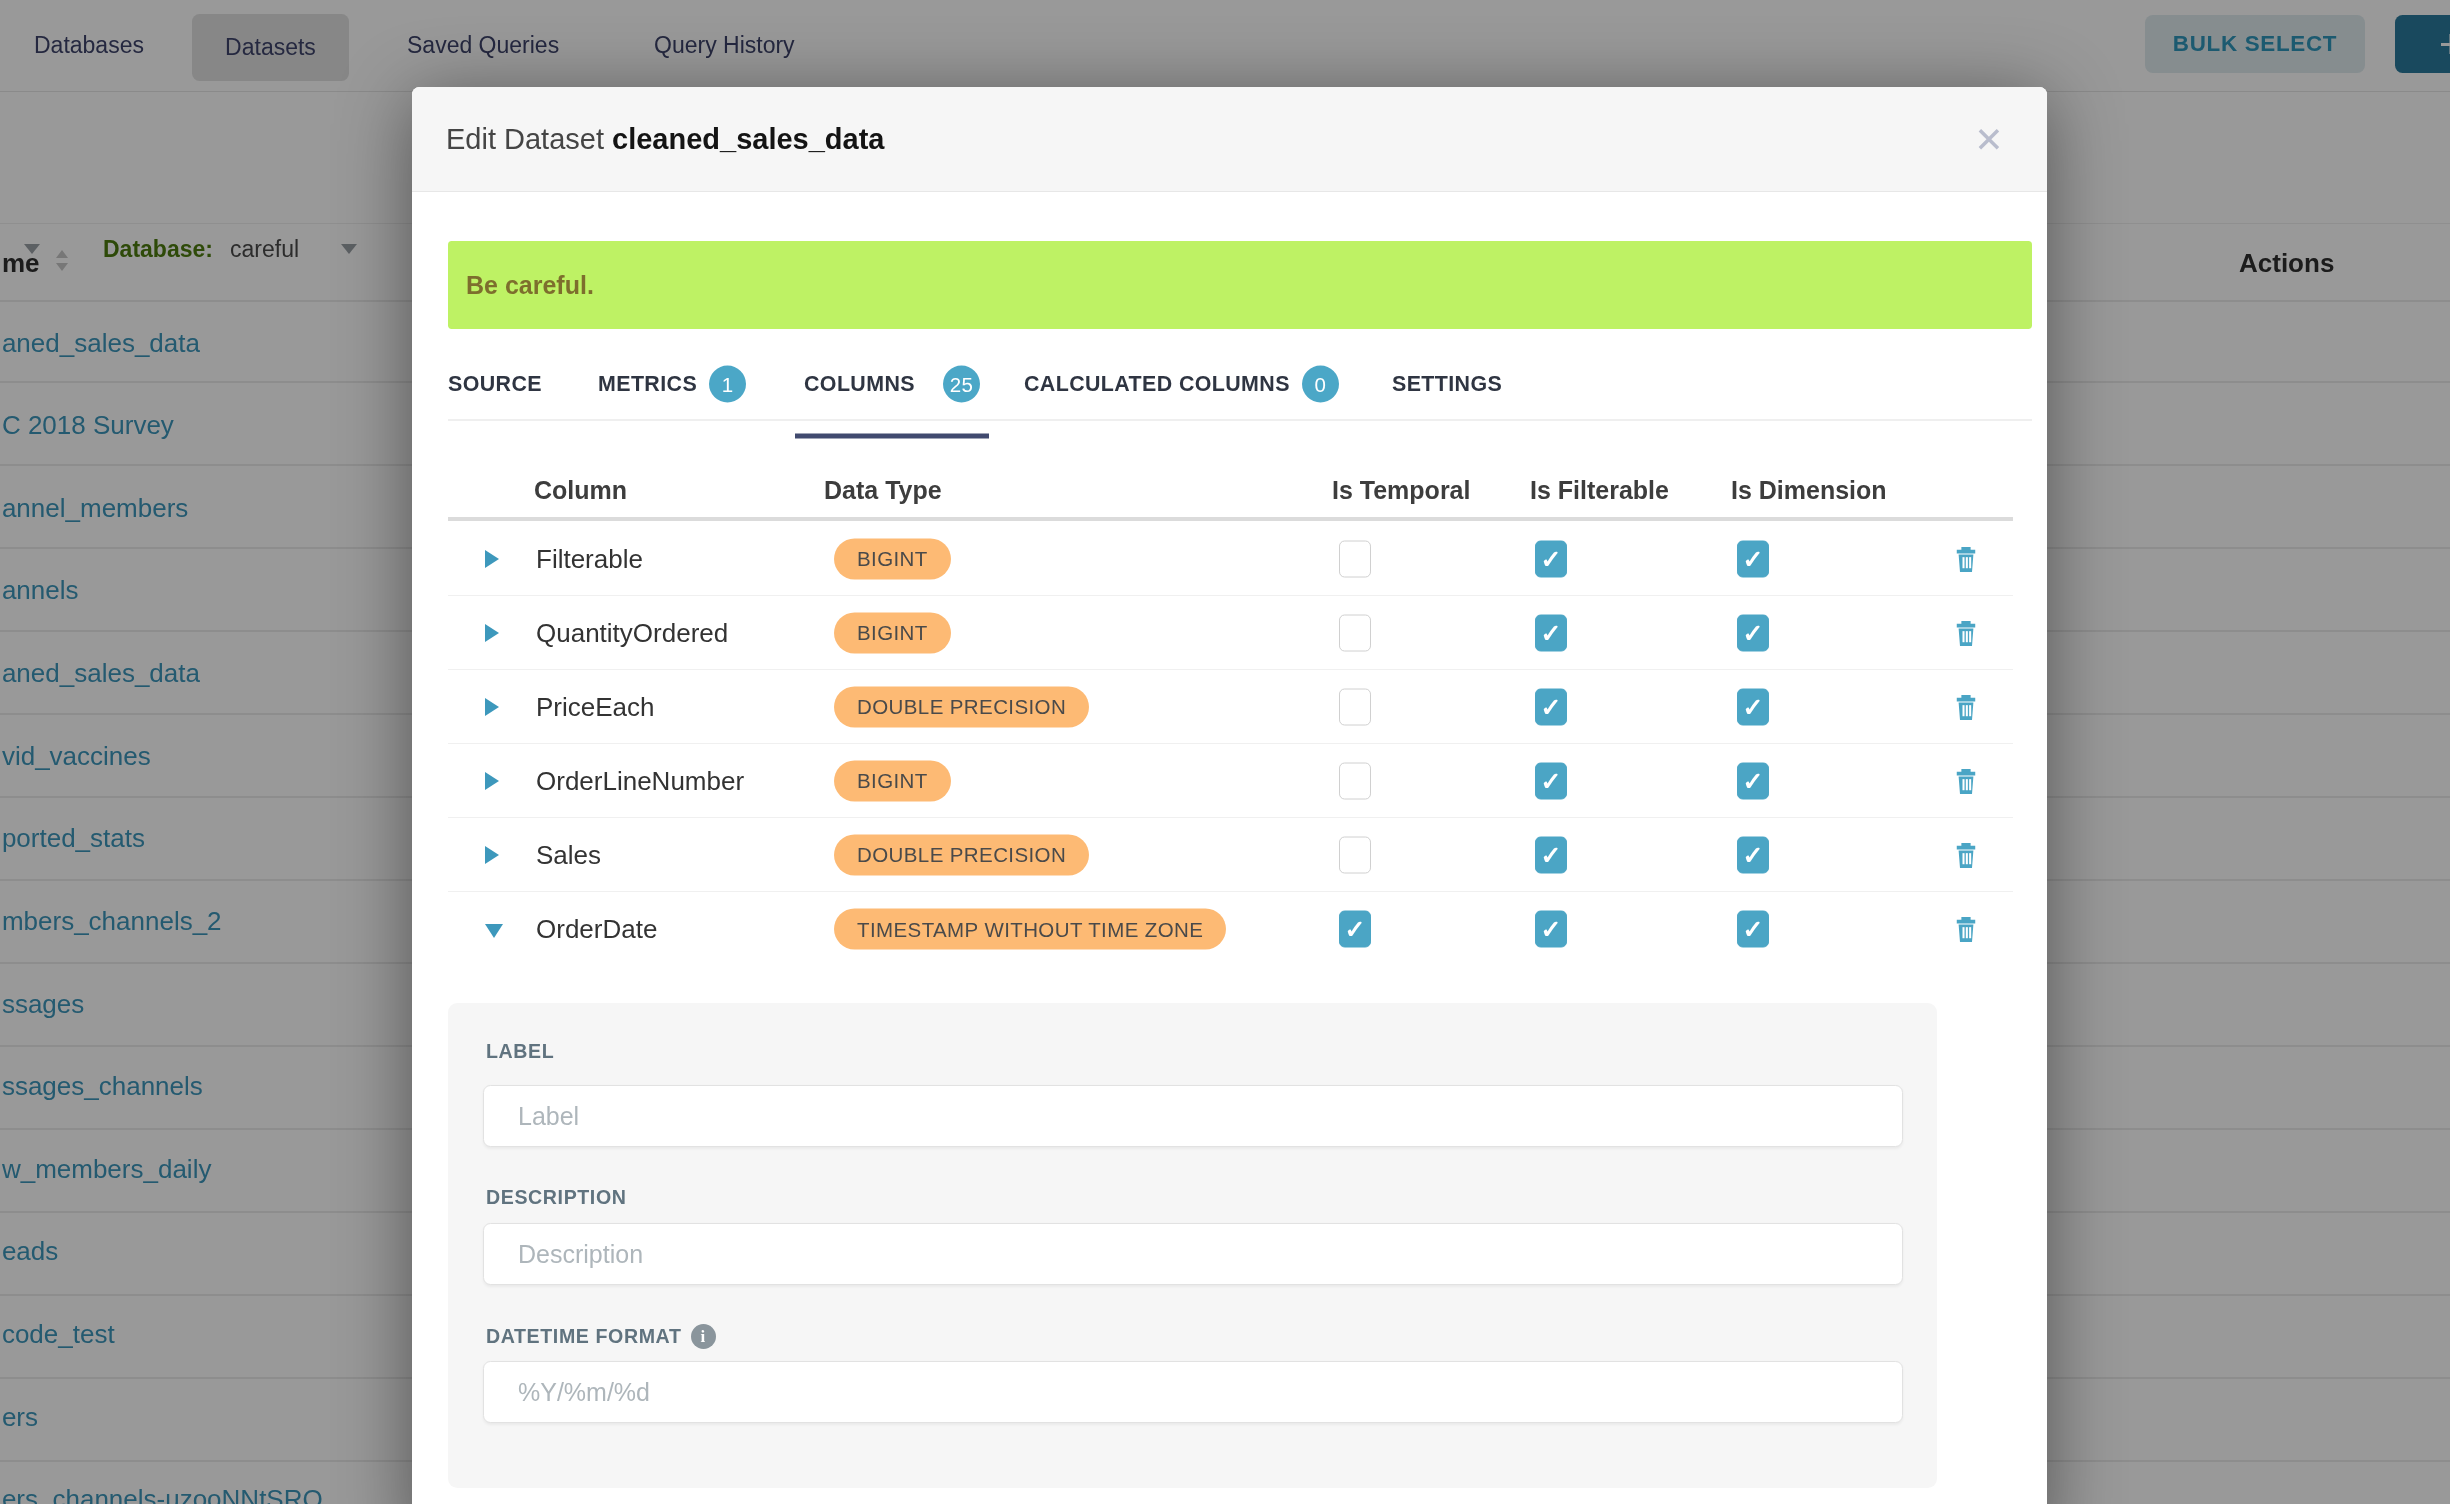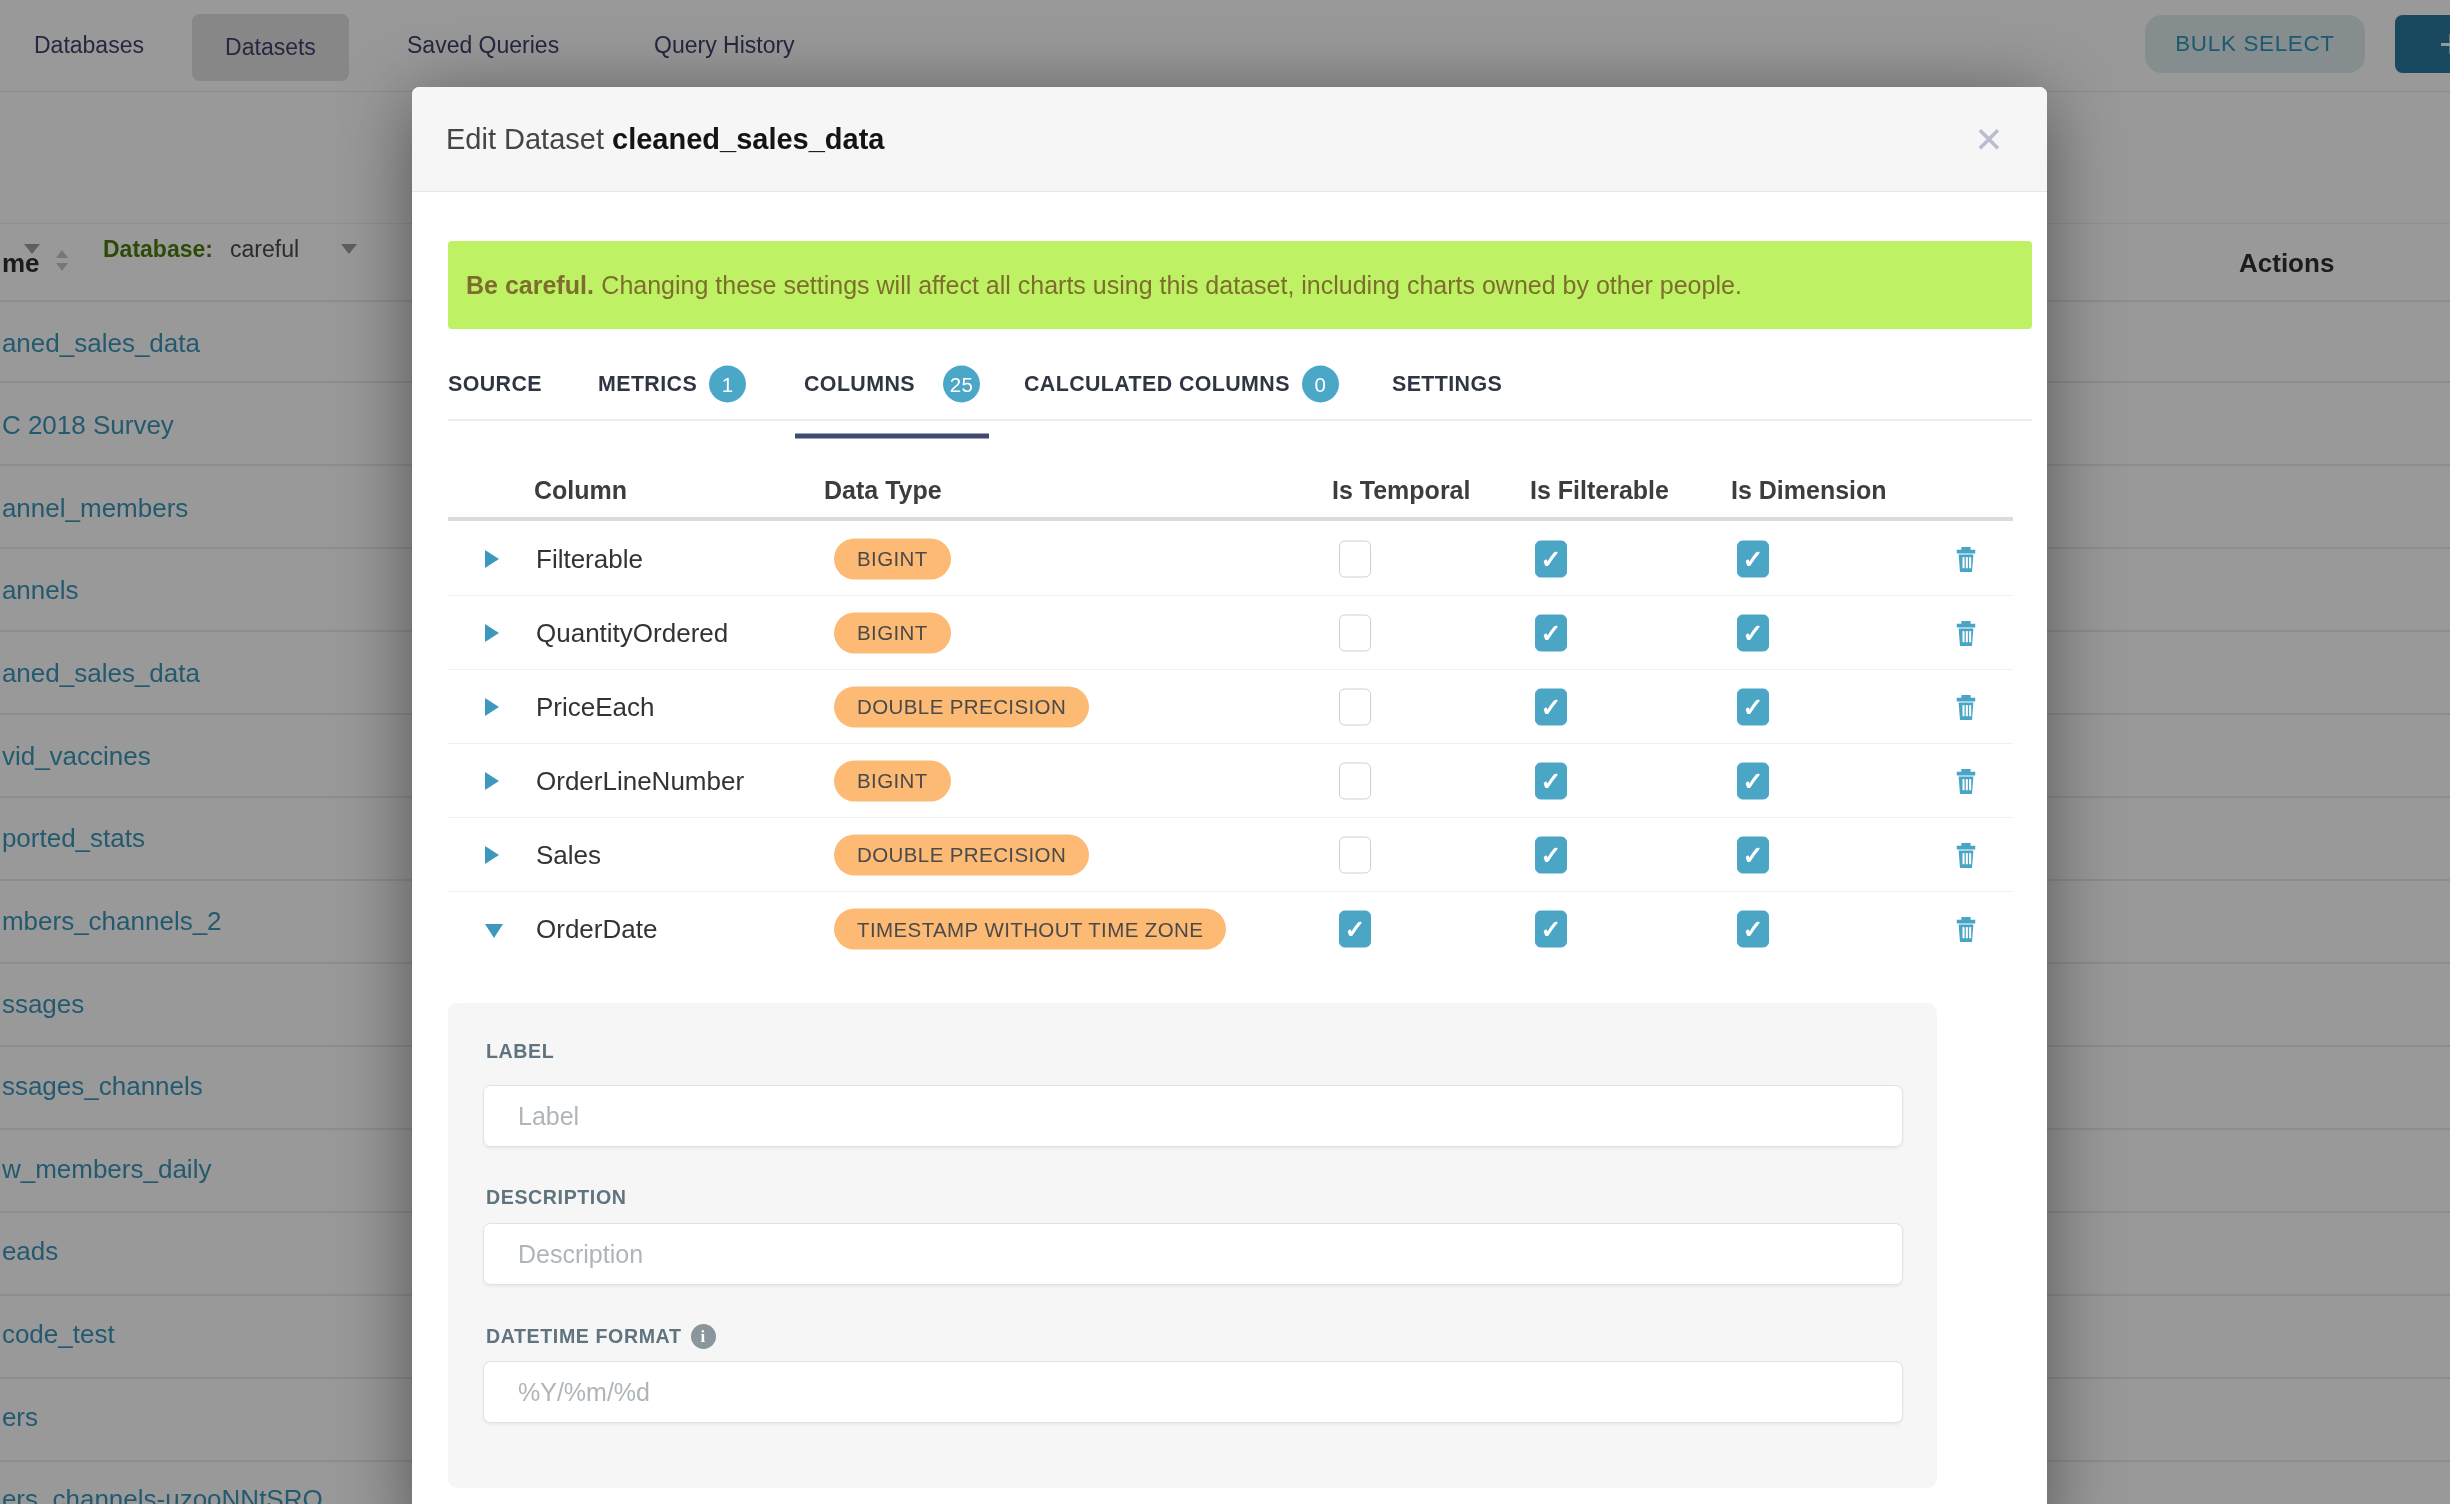--- a/index.html
+++ b/index.html
@@ -6,21 +6,21 @@
   body{
     width:2450px;height:1505px;position:relative;overflow:hidden;
     background:#ffffff;font-family:"Liberation Sans", sans-serif;
     -webkit-font-smoothing:antialiased;
   }
   
   .bg-page{position:absolute;inset:0;z-index:0;background:#fff;}
   .navbar{position:absolute;left:0;top:0;width:2450px;height:91px;background:#fff;border-bottom:1.9px solid #e7e7e7;}
   .nav-item{position:absolute;top:0;height:91px;display:flex;align-items:center;font-size:23px;color:#3e446b;cursor:pointer;}
   .nav-pill{position:absolute;left:192px;top:14px;width:157px;height:67px;background:#e2e2e2;border-radius:7.5px;display:flex;align-items:center;justify-content:center;font-size:23px;color:#3e446b;}
-  .bulk-btn{position:absolute;left:2145px;top:15px;width:220px;height:58px;background:#dfebef;border-radius:17px;display:flex;align-items:center;justify-content:center;font-size:22.4px;font-weight:400;letter-spacing:0.7px;color:#2f96bb;}
+  .bulk-btn{position:absolute;left:2145px;top:15px;width:220px;height:58px;background:#dfebef;border-radius:8px;display:flex;align-items:center;justify-content:center;font-size:22.4px;font-weight:700;letter-spacing:0.7px;color:#2f96bb;}
   .plus-btn{position:absolute;left:2395px;top:15px;width:112px;height:58px;background:#2b7b9d;border-radius:7.5px;display:flex;align-items:center;justify-content:center;color:#fff;font-size:41px;font-weight:400;}
   .filter-bar{position:absolute;left:0;top:91px;width:2450px;height:132px;border-bottom:1.9px solid #efefef;}
   .caret-down{width:0;height:0;border-left:8.4px solid transparent;border-right:8.4px solid transparent;border-top:10.3px solid #9aa0a6;display:inline-block;}
   .filter-caret-left{position:absolute;left:24px;top:153px;}
   .filter-label{position:absolute;left:103px;top:158px;transform:translateY(-50%);font-size:23px;font-weight:700;color:#4d7c0f;}
   .filter-value{position:absolute;left:230px;top:158px;transform:translateY(-50%);font-size:23px;color:#4a4a4a;}
   .filter-caret-right{position:absolute;left:341px;top:153px;}
   .bg-header-name{position:absolute;left:1.9px;top:263px;transform:translateY(-50%);font-size:26px;font-weight:700;color:#2f2f2f;}
   .sort-icon{position:absolute;left:56px;top:250px;display:flex;flex-direction:column;gap:4.7px;}
   .sort-icon .up{width:0;height:0;border-left:6.5px solid transparent;border-right:6.5px solid transparent;border-bottom:8.4px solid #c6c6c6;}
@@ -125,21 +125,20 @@
   <div class="modal-header">
     <div class="modal-title">
       <span>Edit Dataset</span>
       <b>cleaned_sales_data</b>
     </div>
     <div class="modal-close">✕</div>
   </div>
 
   <div class="warning">
     <b>Be careful.</b>
-    <span>Changing these settings will affect all charts using this dataset, including charts owned by other people.</span>
   </div>
 
   <div class="tab" style="left:36px;">
       <span>SOURCE</span>
     </div>
   <div class="tab" style="left:186px;">
       <span>METRICS</span>
       <span class="badge">1</span>
     </div>
   <div class="tab checked" style="left:392px;gap:28px;">

